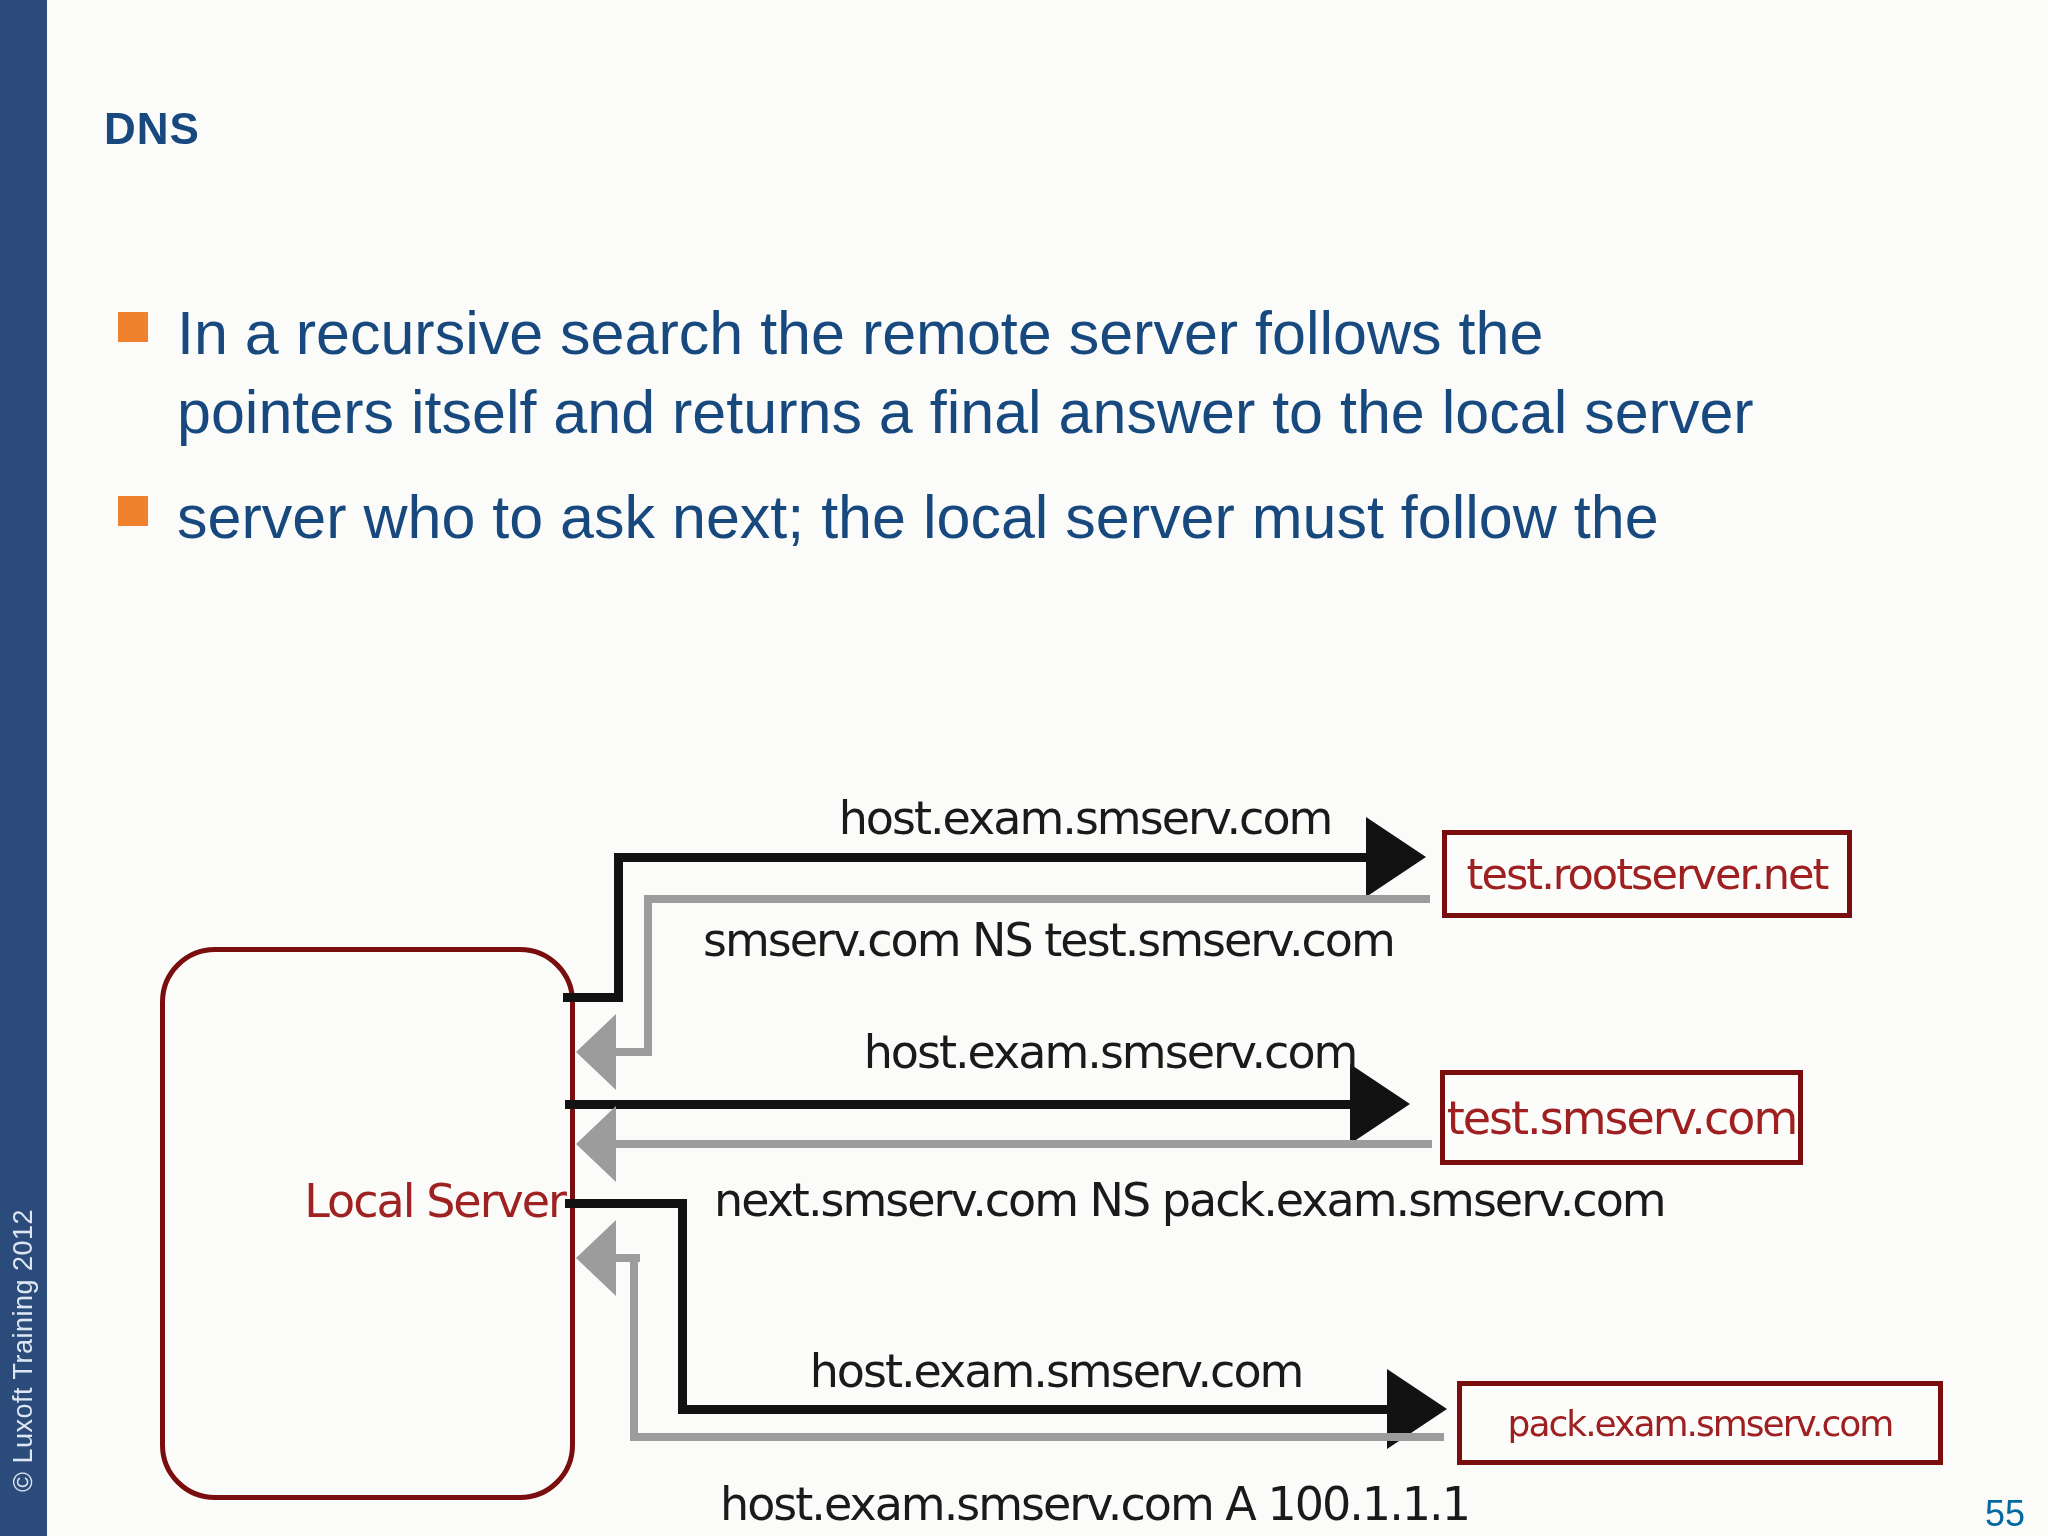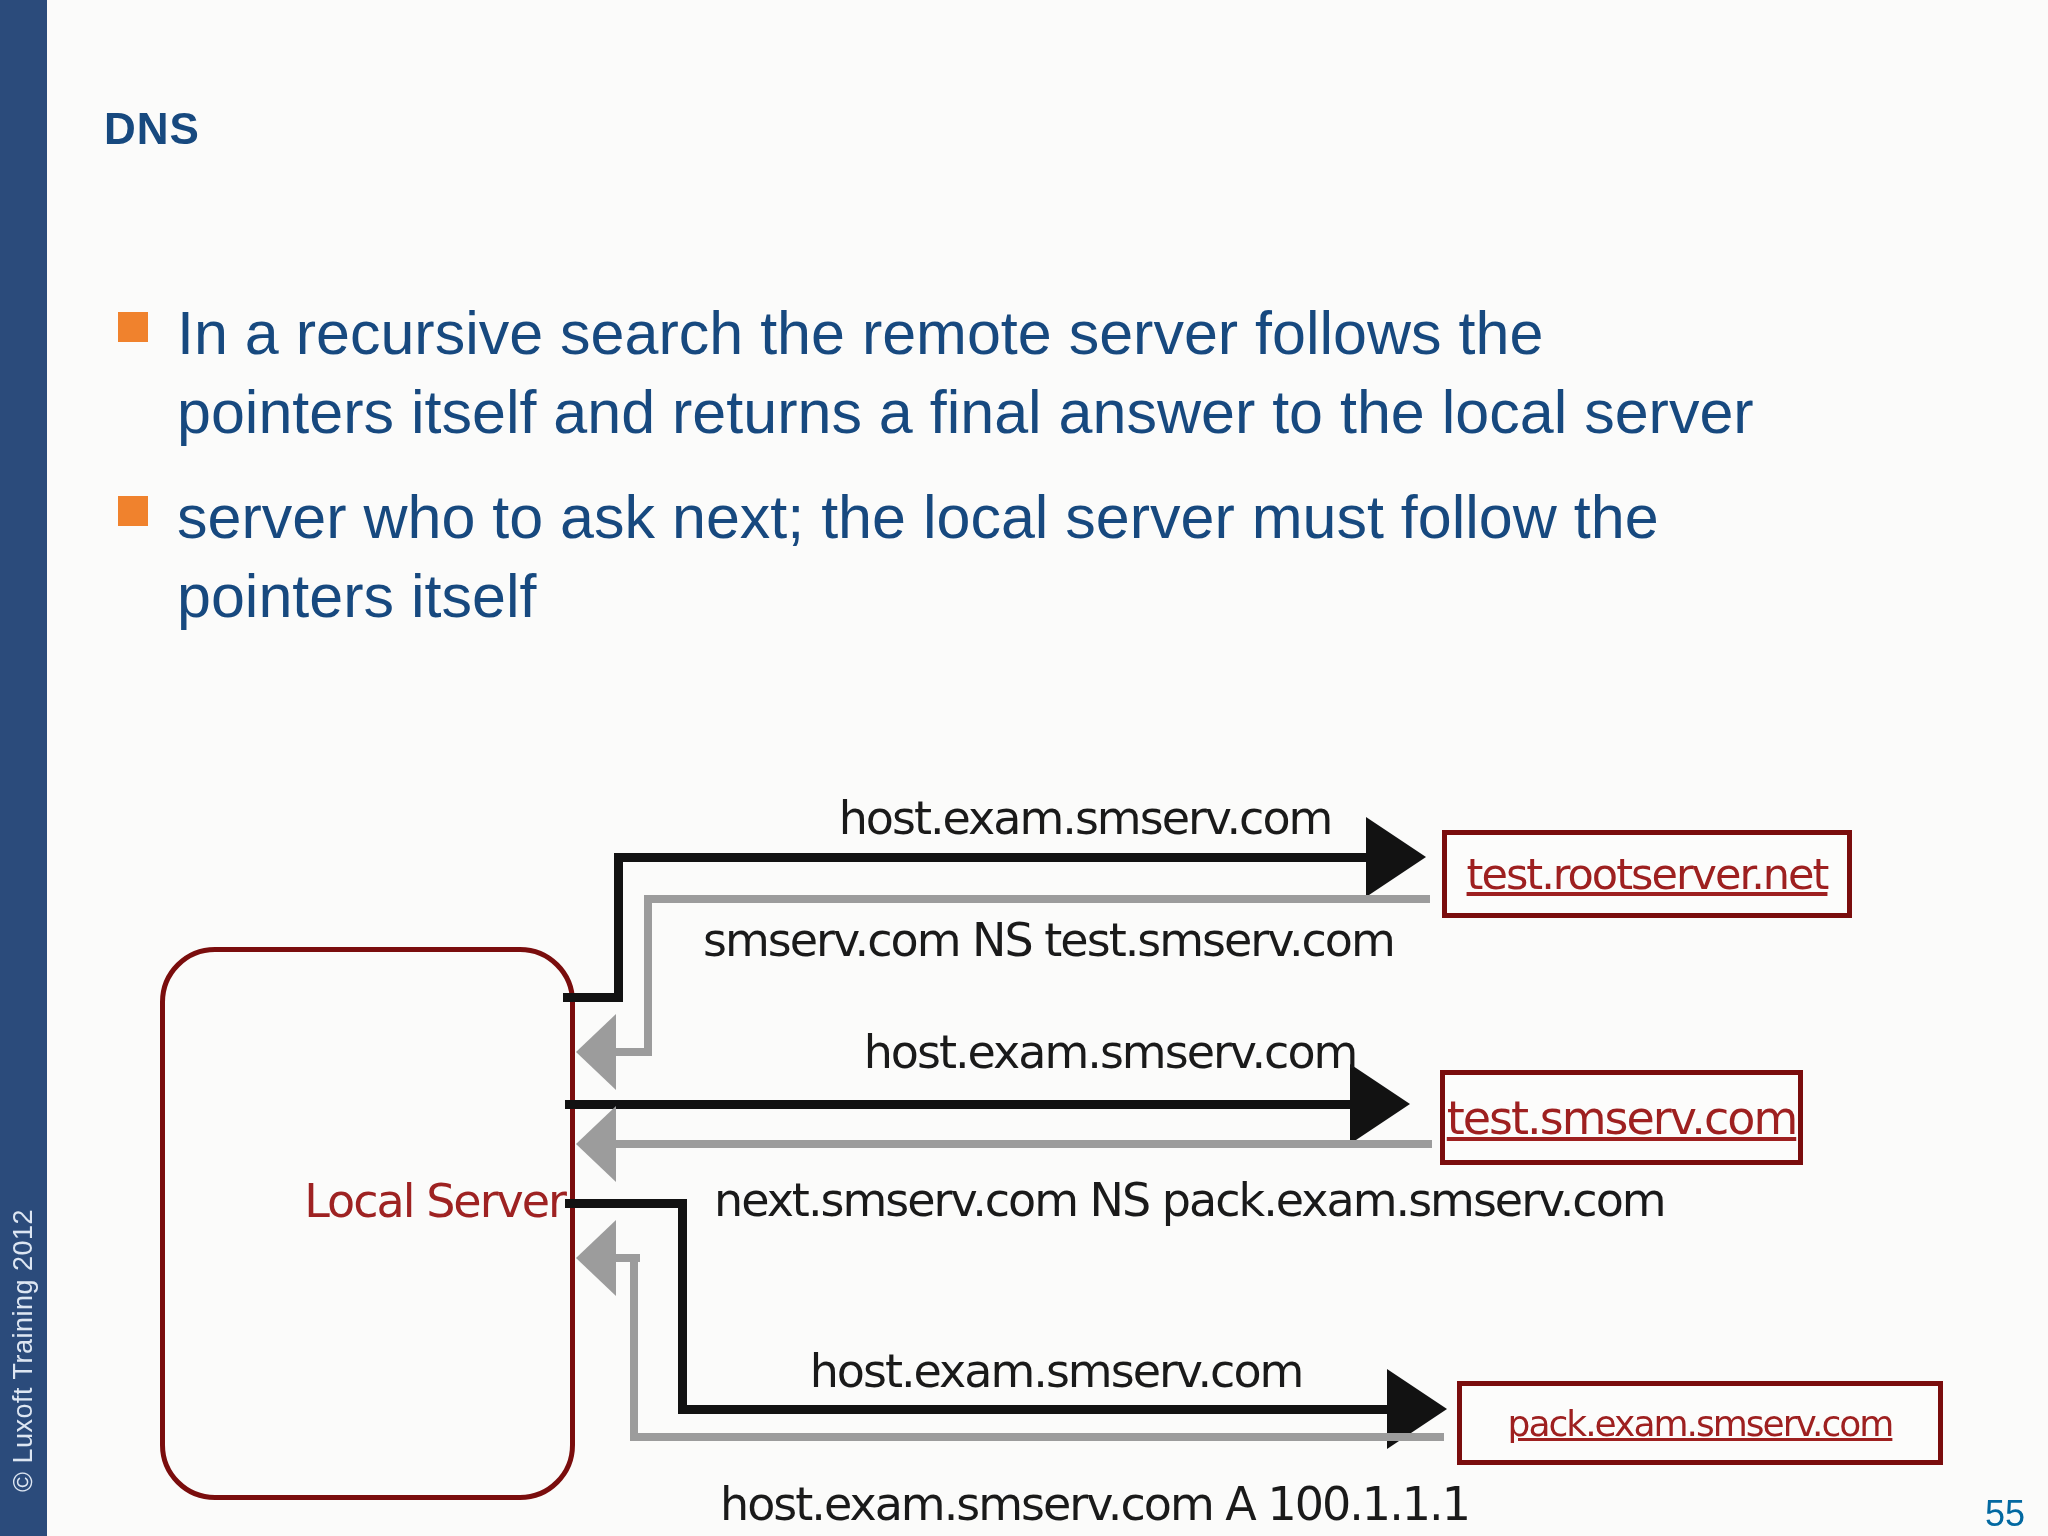--- a/index.html
+++ b/index.html
@@ -51,21 +51,21 @@
     border-right:40px solid #9C9C9C;
   }
   .dfont{font-family:"DejaVu Sans", sans-serif;letter-spacing:-2px;}
   .dlabel{
     position:absolute;font-size:46px;color:#1A1A1A;white-space:nowrap;
   }
   .dlabel.centered{transform:translateX(-50%);}
   .server-box{
     position:absolute;border:5px solid #7A0D0D;background:#FCFCFB;
     display:flex;align-items:center;justify-content:center;
-    color:#9E2020;white-space:nowrap;text-decoration:underline;
+    color:#9E2020;white-space:nowrap;
   }
   .local-box{
     position:absolute;left:160px;top:947px;width:405px;height:543px;
     border:5px solid #7A0D0D;border-radius:55px;background:transparent;
   }
   .local-label{
     position:absolute;left:160px;top:1174px;width:405px;
     text-align:right;font-size:46px;color:#9E2222;white-space:nowrap;
   }
 </style>
@@ -81,21 +81,20 @@
 
   <div class="bullet-square" style="left:118px;top:312px;"></div>
   <div class="bullet-text" style="top:294px;">
     <div>In a recursive search the remote server follows the</div>
     <div>pointers itself and returns a final answer to the local server</div>
   </div>
 
   <div class="bullet-square" style="left:118px;top:496px;"></div>
   <div class="bullet-text" style="top:478px;">
     <div>server who to ask next; the local server must follow the</div>
-    <div>pointers itself</div>
   </div>
 
   <div class="local-box"></div>
   <div class="local-label dfont">Local Server</div>
 
   <div class="seg" style="left:563px;top:993px;width:59px;height:9px;"></div>
   <div class="seg" style="left:614px;top:853px;width:9px;height:149px;"></div>
   <div class="seg" style="left:614px;top:853px;width:752px;height:9px;"></div>
   <div class="ah-r" style="left:1366px;top:817px;"></div>
   <div class="dlabel dfont centered" style="left:1085px;top:791px;">host.exam.smserv.com</div>

